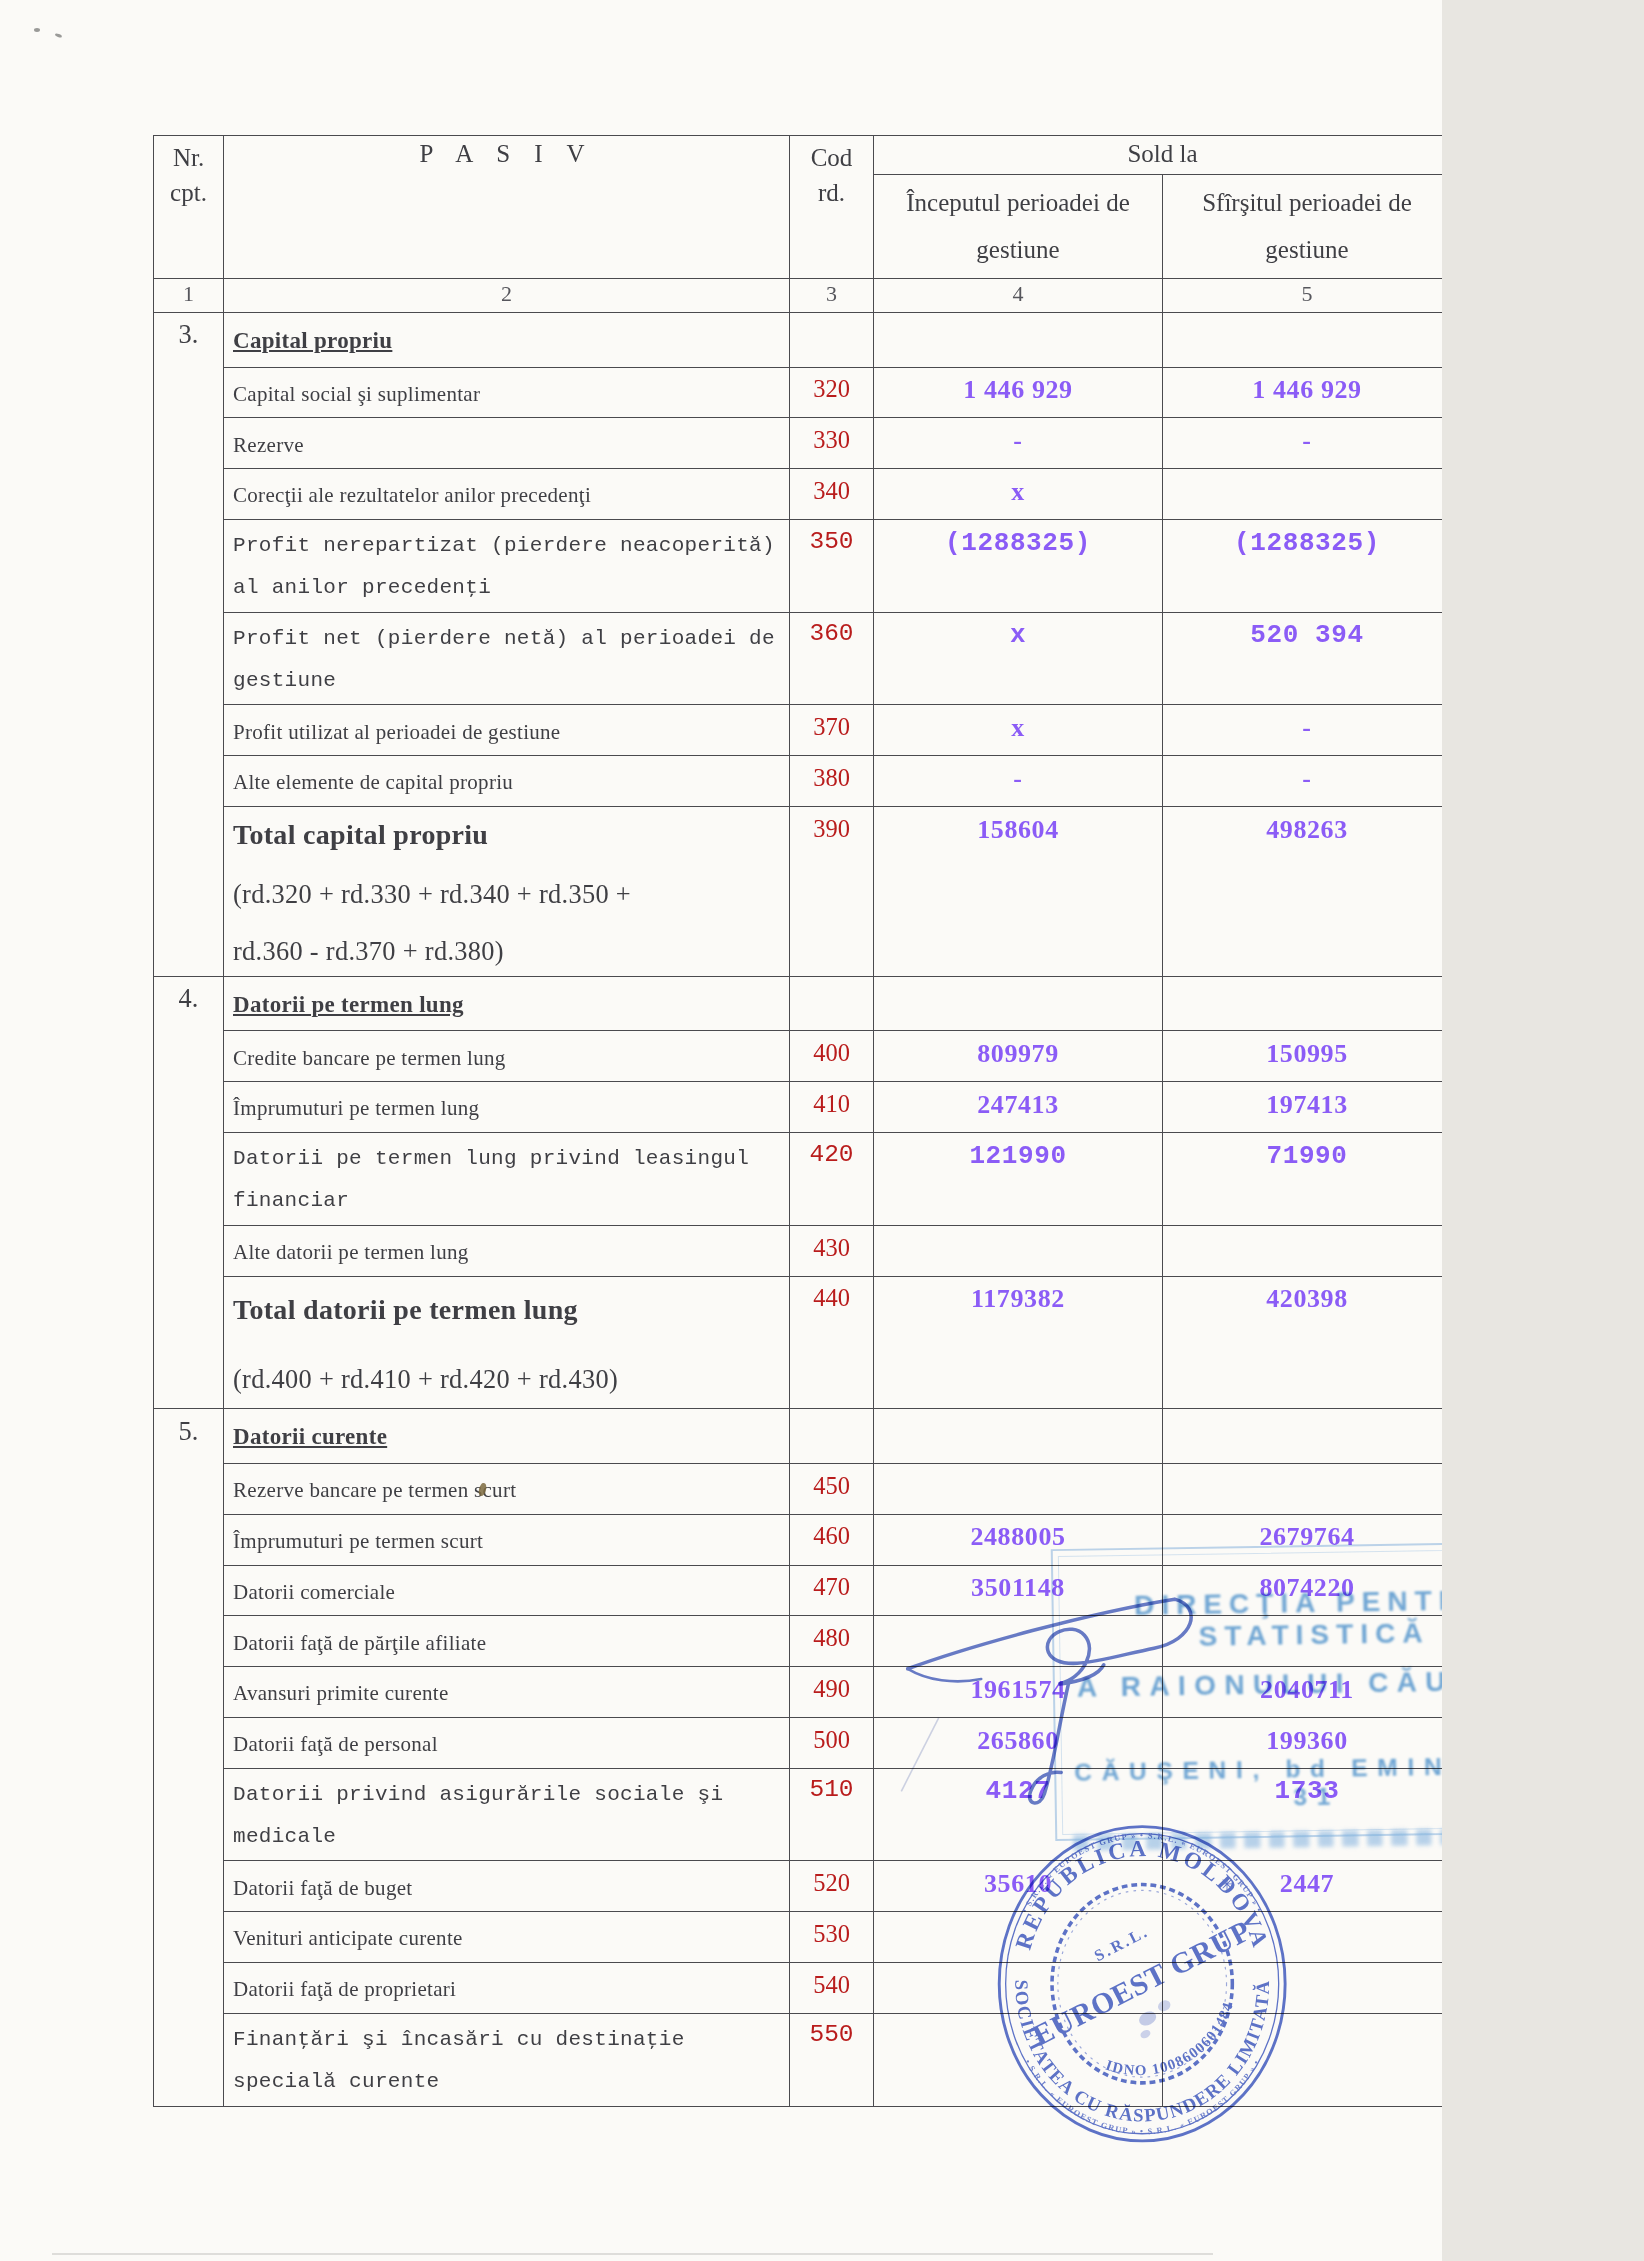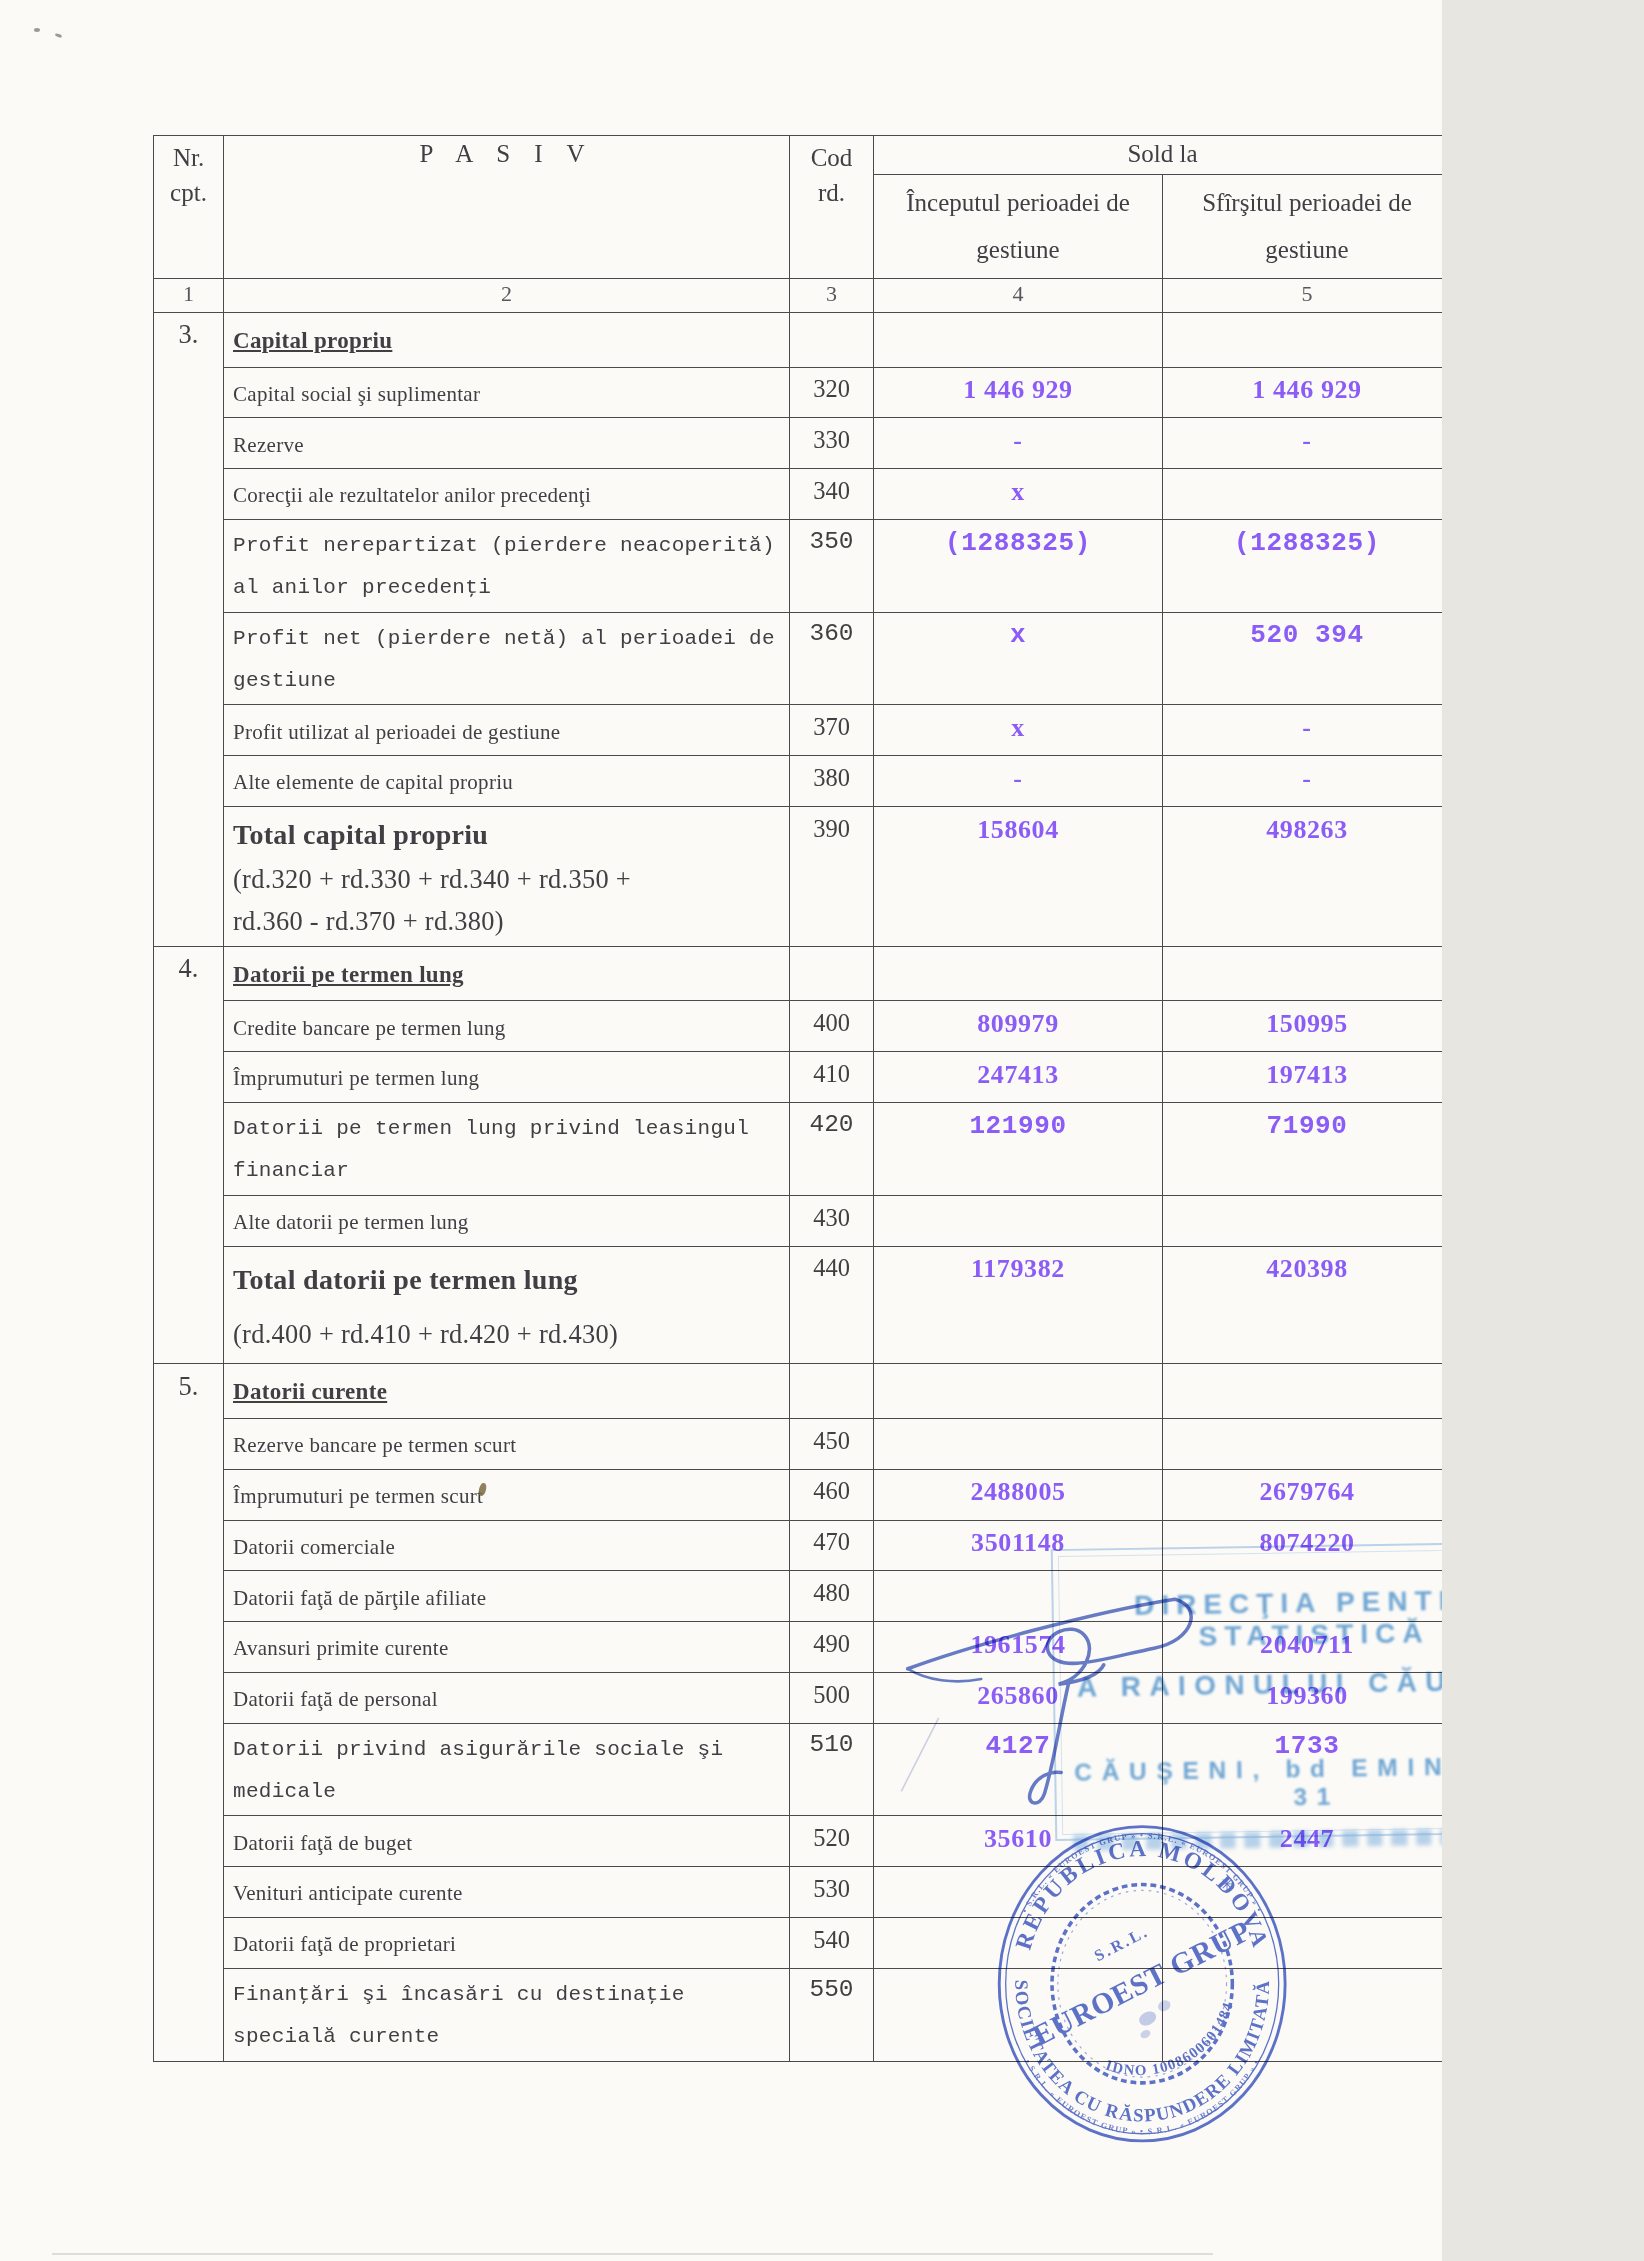--- a/index.html
+++ b/index.html
@@ -15,24 +15,24 @@
   tr.hdr-row1{height:39px;}
   tr.hdr-row2{height:83px;}
   tr.hdr-row2 th{vertical-align:middle;line-height:1.9;border-bottom:3.9px double #4a4a4e;}
   th.rowspan-hdr{vertical-align:middle;border-bottom:3.9px double #4a4a4e;}
   tr.num-row{height:34px;}
   tr.num-row td{border-bottom:3.9px double #4a4a4e;text-align:center;font-size:22px;color:#56565c;
                 padding-top:2.6px;vertical-align:middle;}
   .cell-nr{text-align:center;font-size:26.4px;padding-top:6.4px;}
   .cell-label{font-size:21px;line-height:2.0;padding:5.2px 6.4px 2.6px 9px;letter-spacing:0.3px;}
   .cell-label.bold{font-weight:700;font-size:28px;}
-  .cell-label .sub{font-weight:400;font-size:26.4px;}
+  .cell-label .sub{font-weight:400;font-size:26.4px;margin-top:15px;}
   .cell-label.tight{line-height:1.62;}
   .section-title{font-weight:700;font-size:23px;text-decoration:underline;}
-  .cell-code{text-align:center;font-size:24.5px;padding-top:7.7px;color:#404040;}
+  .cell-code{text-align:center;font-size:24.5px;padding-top:7.7px;color:#b91c1c;}
   .cell-val{text-align:center;font-size:26px;font-weight:700;color:#8b5cf6;padding-top:7.7px;
             letter-spacing:0.6px;}
   tr.r1{height:41px;} tr.section-row{height:43px;} tr.r2{height:84px;font-family:Liberation Mono, monospace;}
   tr.r2t{height:102px;} tr.r3{height:132px;}
   
   .rect-stamp{position:absolute;left:1053px;top:1545px;width:520px;height:288px;
       transform:rotate(-0.9deg);border:2.6px solid rgba(125,175,225,.5);
       mix-blend-mode:multiply;z-index:3;}
   .rect-stamp::before{content:"";position:absolute;inset:4.5px;border:1.3px solid rgba(125,175,225,.30);}
   .rect-stamp .ln{position:absolute;width:100%;text-align:center;color:rgba(95,158,214,.88);

